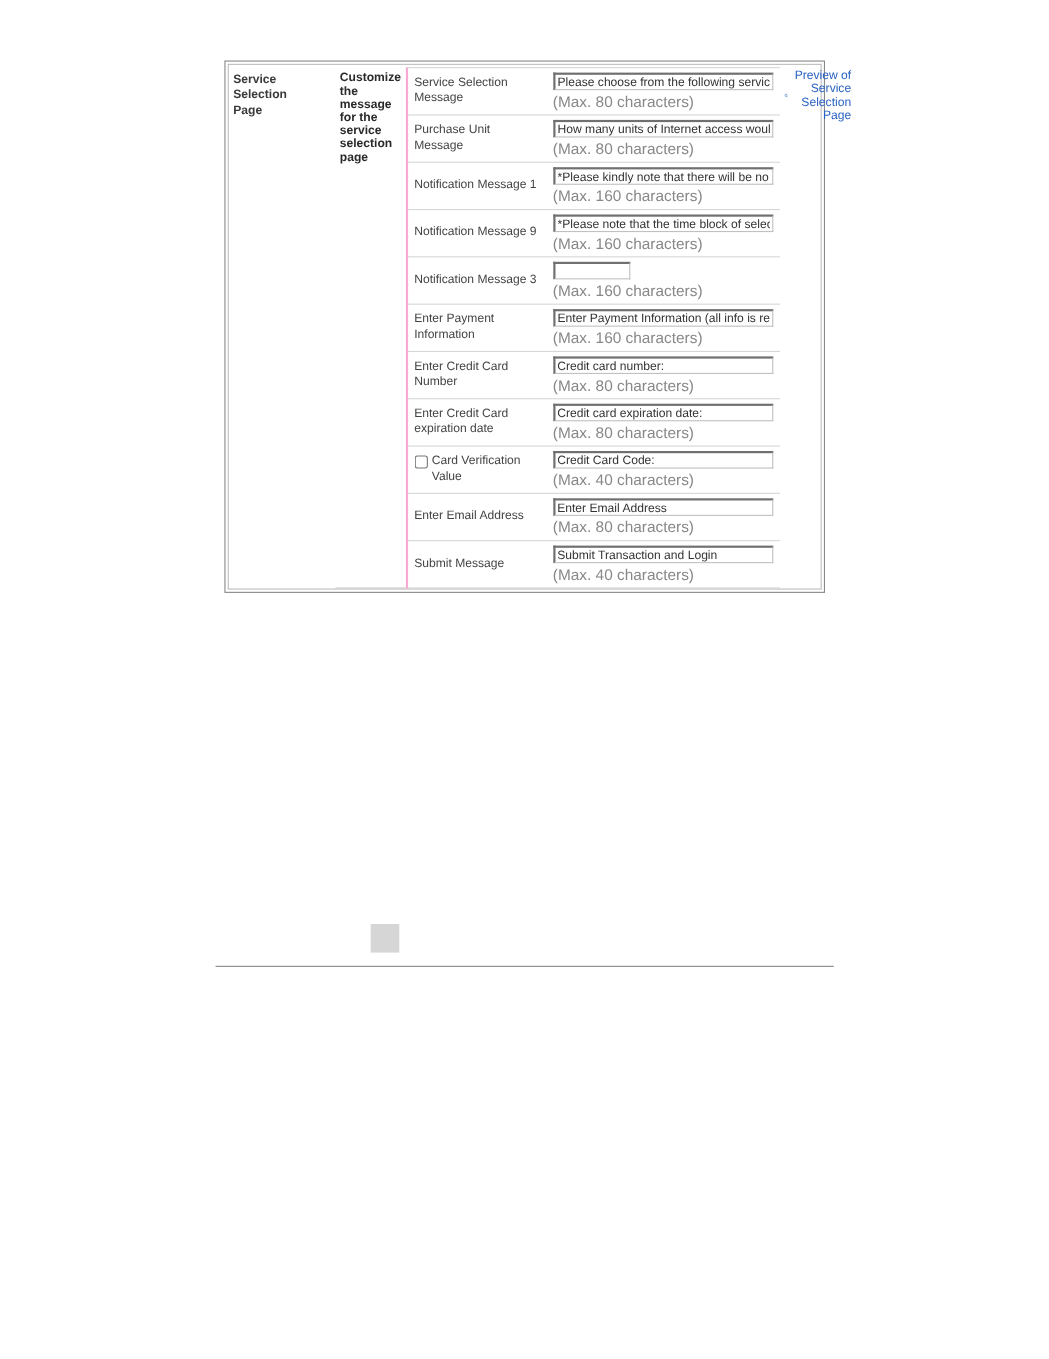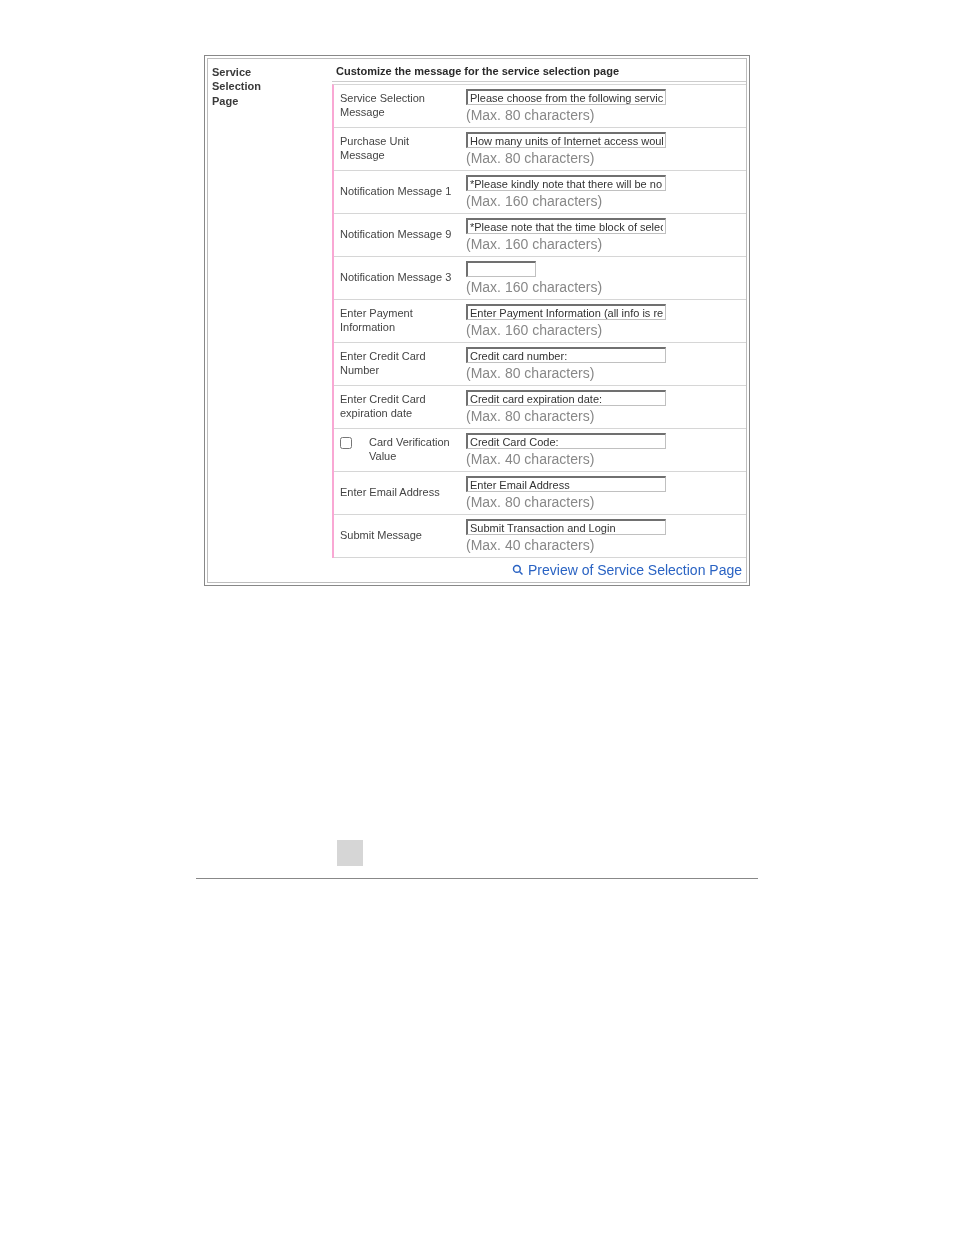--- a/index.html
+++ b/index.html
@@ -29,21 +29,21 @@
   .left-col {
     width: 76px;
     padding: 6px 4px;
     font-weight: bold;
     color: #3a3a3a;
     line-height: 1.3;
   }
   .right-col {
     flex: 1;
     display: flex;
-    flex-direction: column;
+    flex-direction: row;
     padding-left: 40px;
   }
   .section-header {
     font-weight: bold;
     padding: 6px 4px 4px 4px;
     color: #2a2a2a;
     border-bottom: 1px solid #ccc;
   }
   .inner-table {
     border-left: 2px solid #f9a8d4;
@@ -59,21 +59,21 @@
     padding: 4px 6px;
     color: #444;
     line-height: 1.25;
     font-size: 11px;
     display: flex;
     align-items: center;
   }
   .irow-label .withcb {
     display: flex;
     align-items: flex-start;
-    gap: 17px;
+    gap: 4px;
   }
   .irow-val {
     flex: 1;
     padding: 4px 6px;
   }
   .irow-val input[type=text] {
     width: 200px;
     height: 16px;
     font-size: 11px;
     padding: 0 2px;
@@ -94,21 +94,21 @@
     margin: 1px 0 0 0;
     width: 12px;
     height: 12px;
   }
   .preview-row {
     text-align: right;
     padding: 4px 4px 4px 4px;
   }
   .preview-link {
     color: #2a63c3;
-    font-size: 14px;
+    font-size: 11px;
     cursor: pointer;
     display: inline-flex;
     align-items: center;
     gap: 4px;
   }
   .preview-link svg {
     width: 12px;
     height: 12px;
     stroke: #2a63c3;
     stroke-width: 2;

